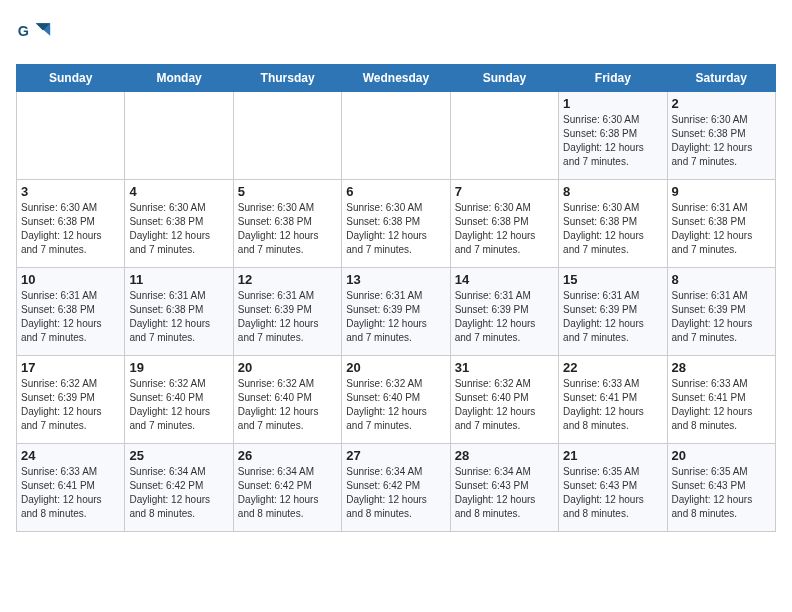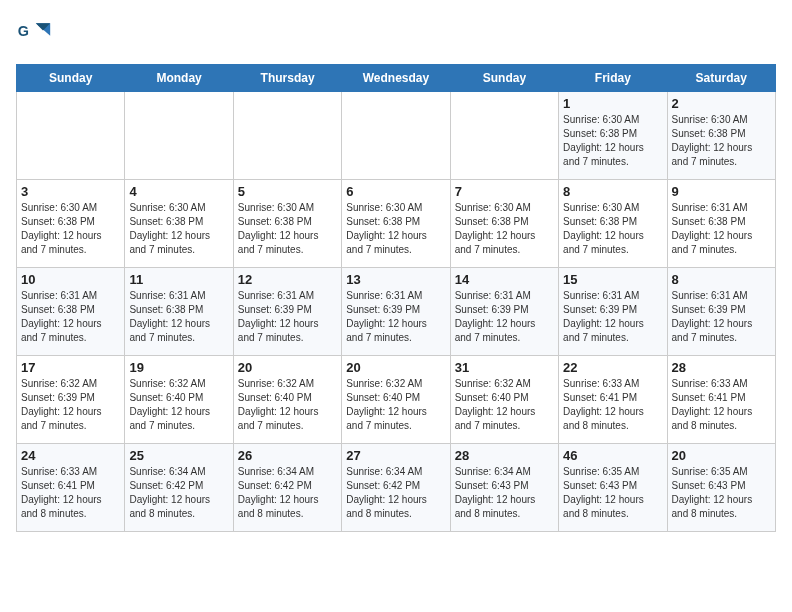--- a/index.html
+++ b/index.html
@@ -326,21 +326,21 @@
 and 8 minutes.</div>
         </td>
         <td>
           <span class="day-num">28</span>
           <div class="day-info" style="white-space: pre-line;">Sunrise: 6:34 AM
 Sunset: 6:43 PM
 Daylight: 12 hours
 and 8 minutes.</div>
         </td>
         <td>
-          <span class="day-num">46</span>
+          <span class="day-num">21</span>
           <div class="day-info" style="white-space: pre-line;">Sunrise: 6:35 AM
 Sunset: 6:43 PM
 Daylight: 12 hours
 and 8 minutes.</div>
         </td>
         <td>
           <span class="day-num">20</span>
           <div class="day-info" style="white-space: pre-line;">Sunrise: 6:35 AM
 Sunset: 6:43 PM
 Daylight: 12 hours

